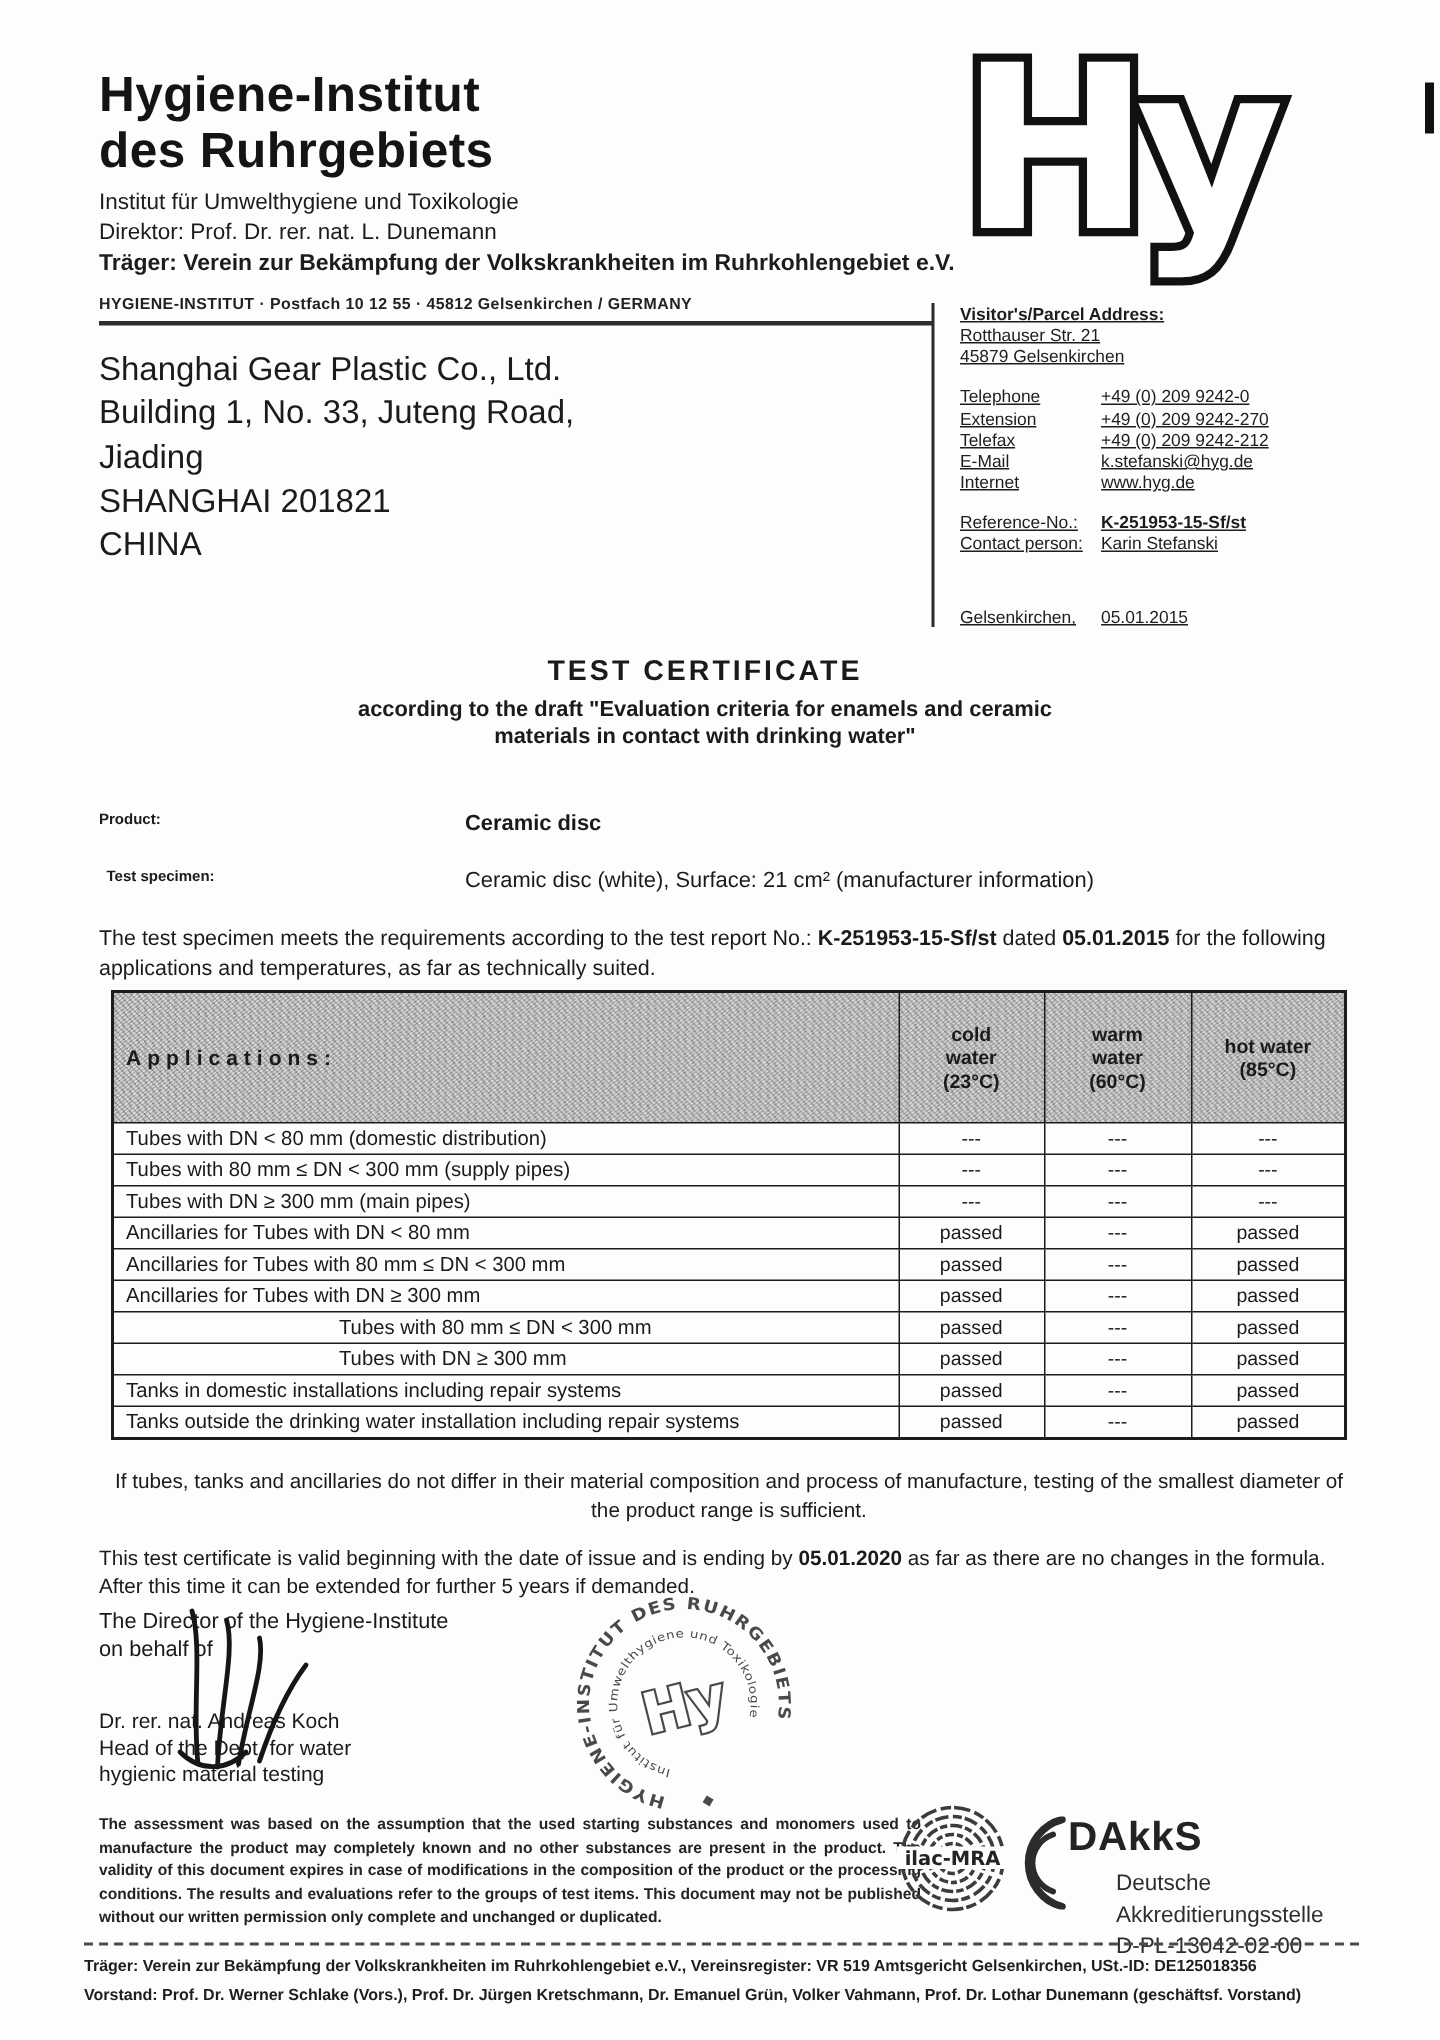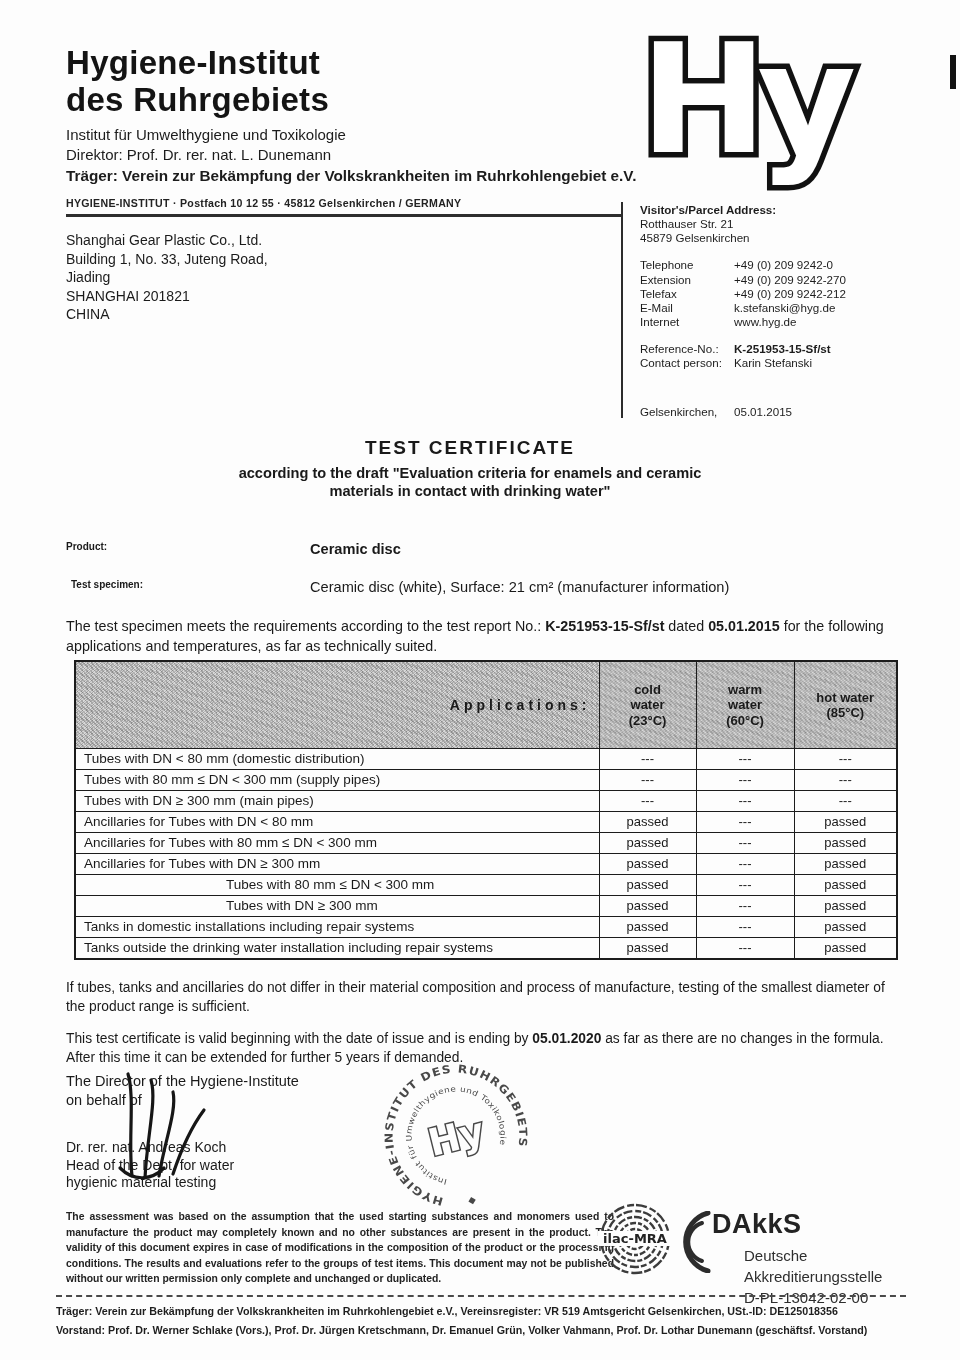--- a/index.html
+++ b/index.html
@@ -12,26 +12,26 @@
   .abs { position:absolute; }
 
   
   .org-title { font-size:33px; font-weight:bold; line-height:1.13; letter-spacing:0.3px; color:#141414; }
   .sub-line  { font-size:15px; color:#1c1c1c; margin-top:3px; }
   .sub-bold  { font-weight:bold; font-size:15.3px; margin-top:4px; }
 
   .sender-line { font-size:10.6px; font-weight:bold; letter-spacing:0.3px; color:#222; }
   .sender-rule { height:2.5px; background:#2e2e2e; }
 
-  .recipient { font-size:14px; line-height:1.33; color:#1b1b1b; }
+  .recipient { font-size:22px; line-height:1.33; color:#1b1b1b; }
 
   .v-rule { width:2px; background:#2c2c2c; }
 
   
-  .contact { font-size:11.6px; line-height:1.22; color:#1d1d1d; width:280px; }
+  .contact { font-size:11.6px; line-height:1.22; color:#1d1d1d; width:280px;text-decoration:underline; }
   .contact .b { font-weight:bold; }
   .c-row { display:flex; }
   .c-label { width:94px; flex:0 0 94px; }
   .gap9  { height:9px; }
   .gap13 { height:13px; }
   .gap26 { height:26px; }
 
   
   .cert-title { font-size:19px; font-weight:bold; letter-spacing:2px; text-align:center; }
   .cert-sub   { font-size:14.6px; font-weight:bold; text-align:center; line-height:1.25; margin-top:5px; }
@@ -48,21 +48,21 @@
   table.apps { border-collapse:collapse; width:822px; table-layout:fixed; }
   table.apps th, table.apps td { border:1.6px solid #1c1c1c; }
   table.apps { border:2.5px solid #1c1c1c; }
   .noise-bg {
     background-color:#b9b9b9;
     background-image:
       repeating-linear-gradient(47deg, rgba(70,70,70,0.30) 0 1px, transparent 1px 3px),
       repeating-linear-gradient(-38deg, rgba(255,255,255,0.45) 0 1px, transparent 1px 2px),
       repeating-linear-gradient(90deg, rgba(90,90,90,0.18) 0 2px, transparent 2px 5px);
   }
-  th.th-app { text-align:right; font-size:14px; font-weight:bold; letter-spacing:4px; padding:16px 8px; height:38px; }
+  th.th-app { text-align:left; font-size:14px; font-weight:bold; letter-spacing:4px; padding:16px 8px; height:38px; }
   th.th-col { font-size:13px; font-weight:bold; line-height:1.18; text-align:center; padding:20px; }
   td.c-app  { font-size:13.5px; text-align:left; padding:2px 8px; line-height:16px; }
   td.c-val  { font-size:13px; text-align:center; padding:2px 4px; line-height:16px; }
   tr.row-indent td.c-app { padding-left:150px; }
   .lbl2 { padding-left:110px; }
 
   
   .sig-text { font-size:14.5px; line-height:1.28; }
   .sig-name { font-size:14px; line-height:1.25; }
 
@@ -249,21 +249,21 @@
       <tr>
         <td class="c-app">Tanks outside the drinking water installation including repair systems</td>
         <td class="c-val">passed</td>
         <td class="c-val">---</td>
         <td class="c-val">passed</td>
       </tr>
     </tbody>
       </table>
   </div>
 
-  <div class="abs body-text" style="left:66px; top:978px; width:840px; font-size:13.8px;">If tubes, tanks and ancillaries do not differ in their material composition and process of manufacture, testing of the smallest diameter of the product range is sufficient.</div>
+  <div class="abs body-text" style="left:66px; top:978px; width:840px; font-size:13.8px;text-align:center;">If tubes, tanks and ancillaries do not differ in their material composition and process of manufacture, testing of the smallest diameter of the product range is sufficient.</div>
   <div class="abs body-text" style="left:66px; top:1029px; width:840px; font-size:13.8px;">
     <span>This test certificate is valid beginning with the date of issue and is ending by </span><span class="b">05.01.2020</span><span> as far as there are no changes in the formula. After this time it can be extended for further 5 years if demanded.</span>
   </div>
 
   <div class="abs sig-text" style="left:66px; top:1072px;">
     <div>The Director of the Hygiene-Institute</div>
     <div>on behalf of</div>
   </div>
   <div class="abs sig-name" style="left:66px; top:1139px;">
     <div>Dr. rer. nat. Andreas Koch</div>

